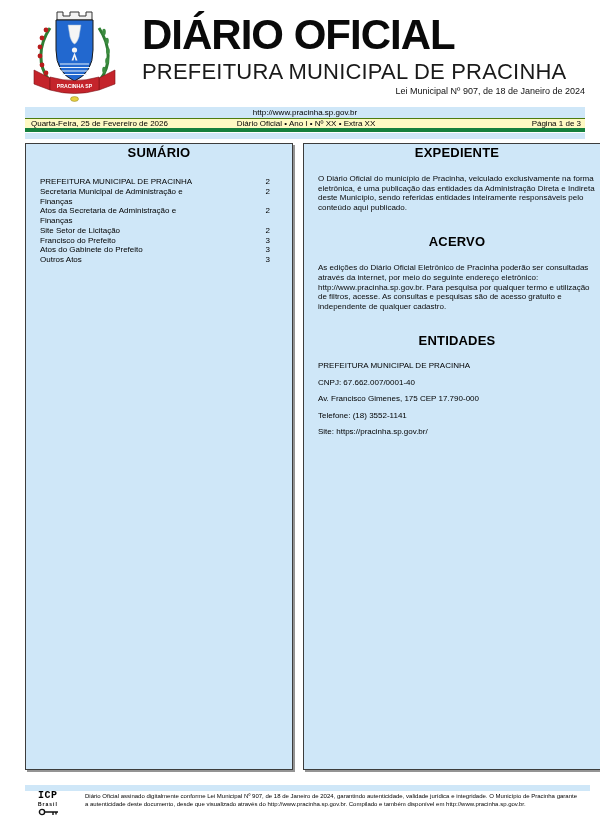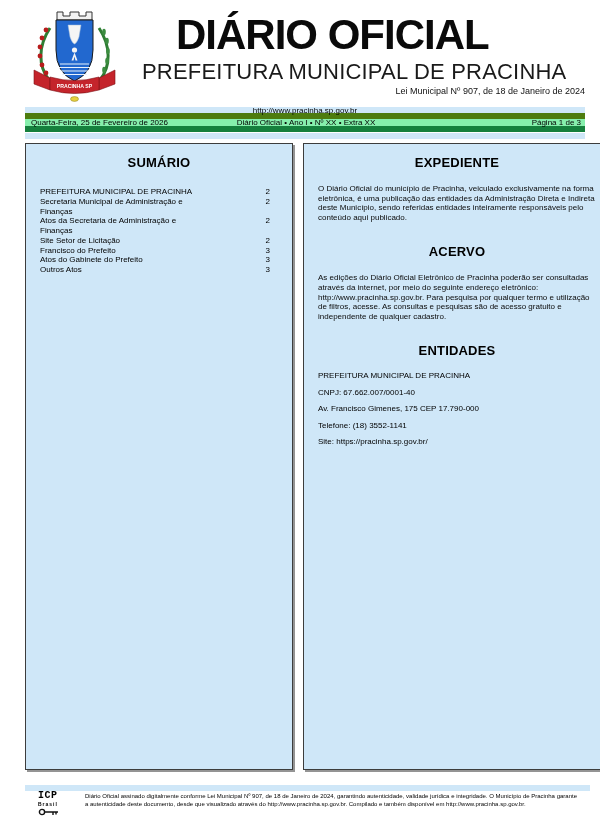--- a/index.html
+++ b/index.html
@@ -6,52 +6,52 @@
   html,body { background:#fff; }
   body {
     width:600px; height:825px; position:relative; overflow:hidden;
     font-family:"Liberation Sans","DejaVu Sans",sans-serif; color:#000;
   }
   
   .coat { position:absolute; left:26px; top:6px; width:97px; height:110px; }
   .masthead { position:absolute; left:142px; top:14px; width:440px; }
   .masthead h1 {
     font-size:42px; font-weight:bold; letter-spacing:-1px; line-height:1.02;
-    color:#0a0a0a; white-space:nowrap;margin-left:34px;
+    color:#0a0a0a; white-space:nowrap;
   }
   .masthead h2 {
     font-size:22px; font-weight:normal; color:#1a1a1a; margin-top:2px;
     white-space:nowrap; letter-spacing:0.2px;
   }
   .law-line {
     position:absolute; right:15px; top:86px; font-size:9px; color:#111;
   }
   
   .infobar { position:absolute; left:25px; top:107px; width:560px; }
   .bar-url {
-    background:#cfe7f8; border-bottom:6px solid #4d7c0f; height:12px;
+    background:#cfe7f8; border-bottom:1px solid #4d7c0f; height:12px;
     display:flex; align-items:center; justify-content:center; font-size:8px;
   }
   .bar-meta {
-    background:#86efac; border-bottom:6px solid #15803d; height:13px;
-    display:flex; align-items:center; font-size:8px;
+    background:#fef9c3; border-bottom:4px solid #15803d; height:13px;
+    display:flex; font-size:8px;
   }
   .bar-meta .cell-left  { flex:1; text-align:left;  padding-left:6px;  }
   .bar-meta .cell-mid   { flex:1.2; text-align:center; }
   .bar-meta .cell-right { flex:1; text-align:right; padding-right:4px; }
   .bar-strip { background:#cfe7f8; height:6px; margin-top:1px; }
   
   .panel {
     position:absolute; top:143px; height:627px; background:#cfe7f8;
     border:1px solid #3d3d3d; box-shadow:2px 2px 0 rgba(60,60,60,.55);
   }
   .panel-left  { left:25px;  width:268px; }
   .panel-right { left:303px; width:308px; }
   .panel h3 {
-    text-align:center; font-size:13px; font-weight:bold; margin-top:11px;
+    text-align:center; font-size:13px; font-weight:bold; margin-top:1px;
     letter-spacing:0.2px;
   }
   .panel h3.spaced { margin-top:22px; }
   .panel p {
     font-size:8px; line-height:1.2; margin:14px 14px 0 14px; color:#0a0a0a;
   }
   
   .toc { margin:17px 22px 0 14px; }
   .toc-row { display:flex; justify-content:space-between; align-items:flex-start; }
   .toc-label { font-size:8px; line-height:1.22; width:168px; }

